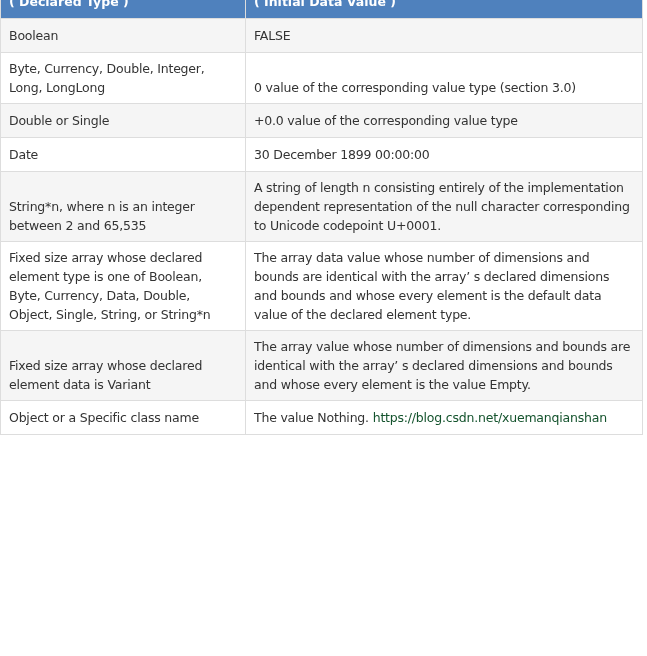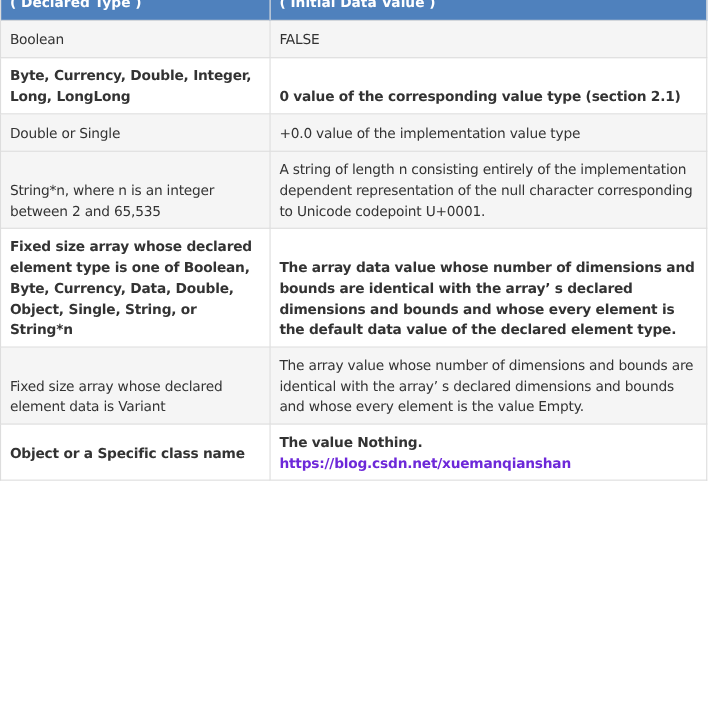--- a/index.html
+++ b/index.html
@@ -7,23 +7,23 @@
          font-family: "DejaVu Sans", sans-serif; font-size: 12.5px; color: #333333; }
   table { position: absolute; left: 0; top: -16px; border-collapse: collapse; width: 642px; table-layout: fixed; }
   col.c1 { width: 245px; }
   col.c2 { width: 397px; }
   th { background: #4f81bd; color: #ffffff; font-weight: bold; text-align: left;
        padding: 6px 8px; height: 21px; border: 1px solid #dddddd; border-bottom: none;
        font-size: 12.5px; vertical-align: middle; }
   td { border: 1px solid #dddddd; padding: 6px 8px; vertical-align: bottom; line-height: 19px;
        letter-spacing: -0.2px; }
   tr.odd td { background: #f5f5f5; }
-  tr.even td { background: #ffffff; font-weight: bold; }
+  tr.even td { background: #ffffff; }
   tr.single td { vertical-align: middle; height: 21px; }
-  .watermark { color: #6d28d9; font-size: 12.5px; }
+  .watermark { color: #14532d; font-size: 12.5px; }
 </style>
 </head>
 <body>
 
 <table>
   <colgroup>
       <col class="c1">
       <col class="c2">
     </colgroup>
   <thead>
@@ -32,25 +32,29 @@
       <th>( Initial Data Value )</th>
     </tr>
   </thead>
   <tbody>
     <tr class="odd single">
       <td>Boolean</td>
       <td>FALSE</td>
     </tr>
     <tr class="even">
       <td>Byte, Currency, Double, Integer, Long, LongLong</td>
-      <td>0 value of the corresponding value type (section 2.1)</td>
+      <td>0 value of the corresponding value type (section 3.0)</td>
     </tr>
     <tr class="odd single">
       <td>Double or Single</td>
-      <td>+0.0 value of the implementation value type</td>
+      <td>+0.0 value of the corresponding value type</td>
+    </tr>
+    <tr class="even single">
+      <td>Date</td>
+      <td>30 December 1899 00:00:00</td>
     </tr>
     <tr class="odd">
       <td>String*n, where n is an integer between 2 and 65,535</td>
       <td>A string of length n consisting entirely of the implementation dependent representation of the null character corresponding to Unicode codepoint U+0001.</td>
     </tr>
     <tr class="even">
       <td>Fixed size array whose declared element type is one of Boolean, Byte, Currency, Data, Double, Object, Single, String, or String*n</td>
       <td>The array data value whose number of dimensions and bounds are identical with the array’ s declared dimensions and bounds and whose every element is the default data value of the declared element type.</td>
     </tr>
     <tr class="odd">

